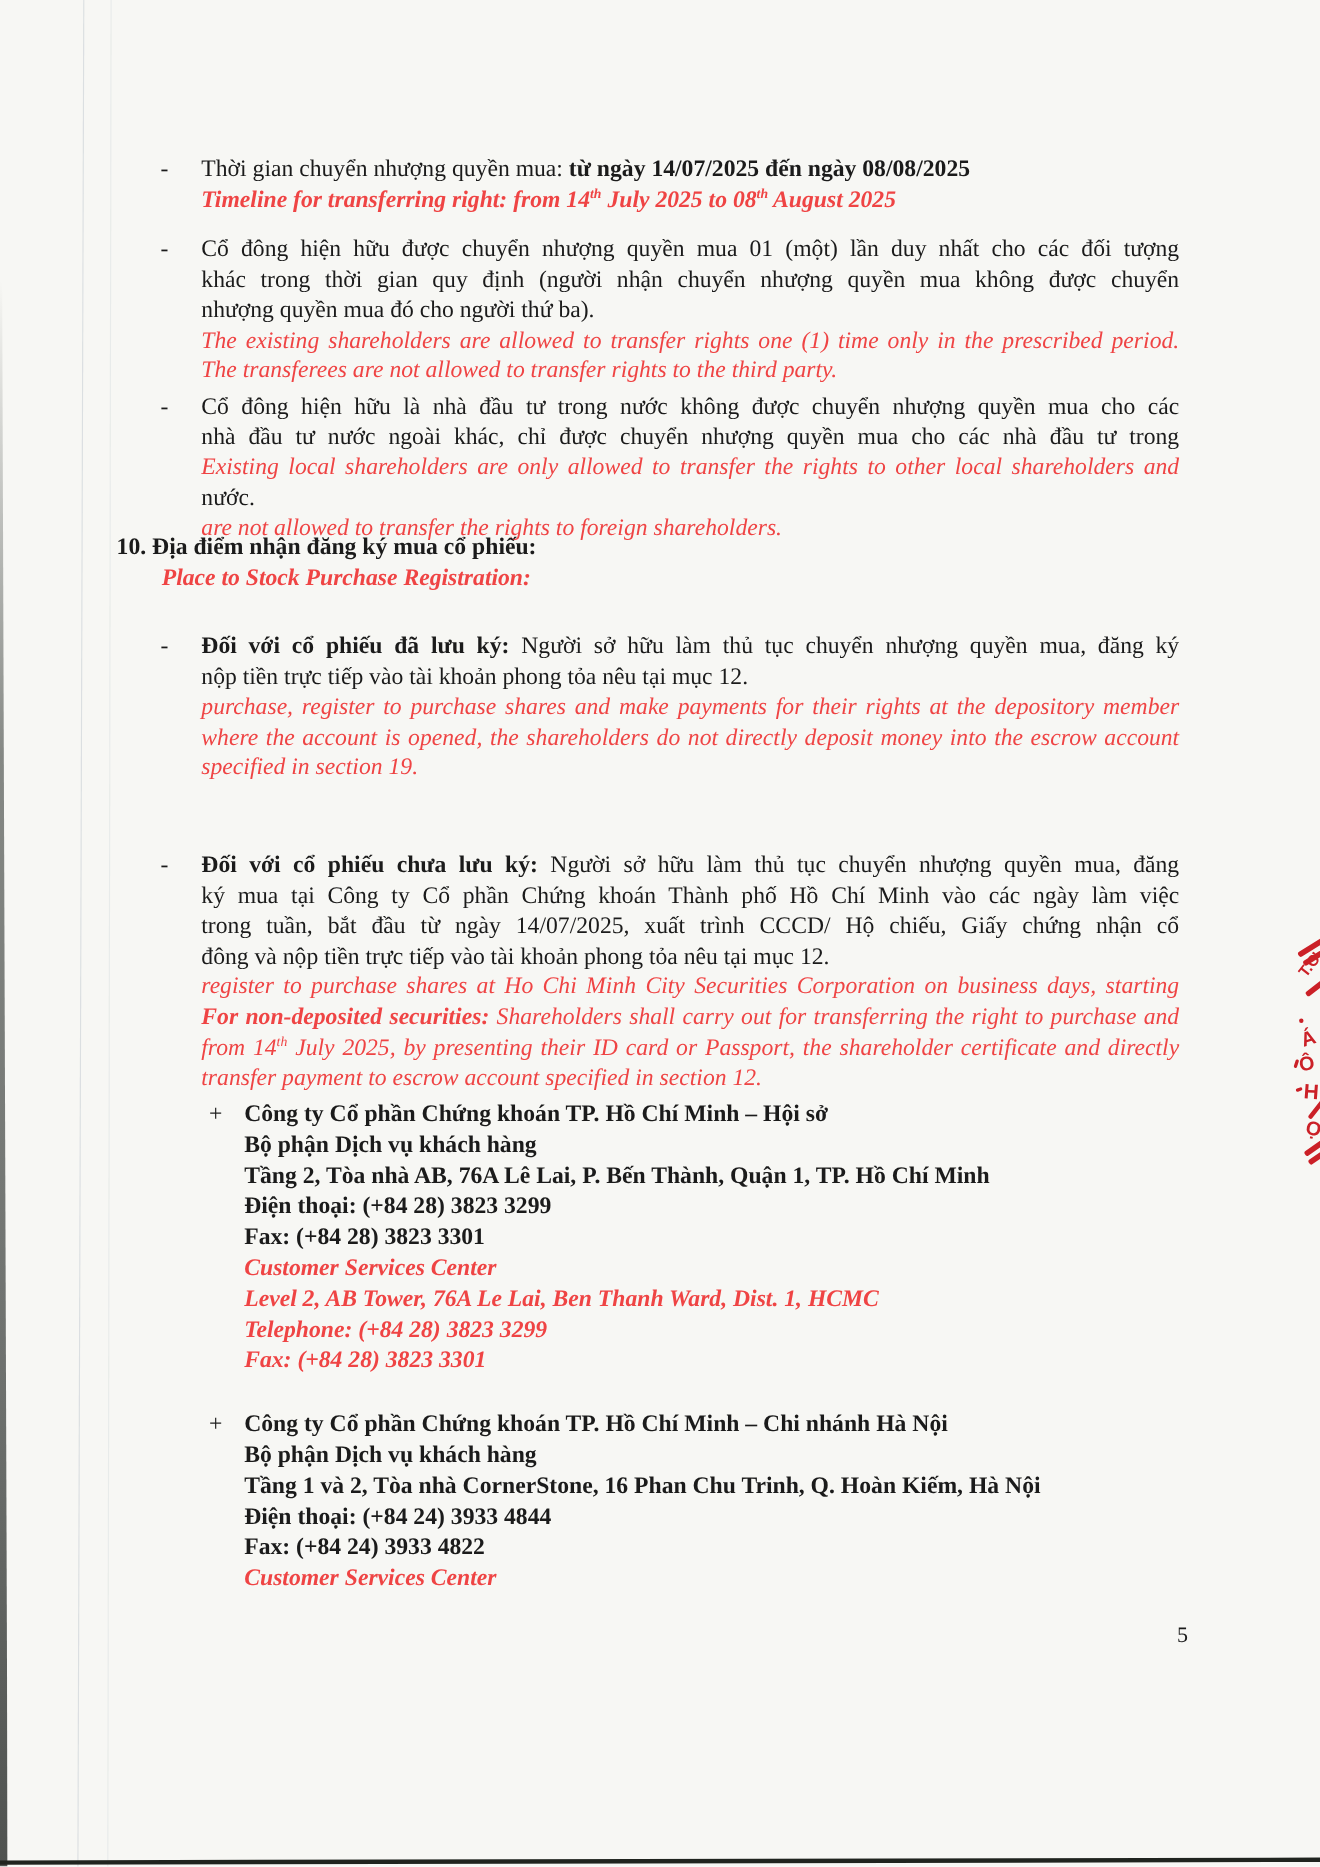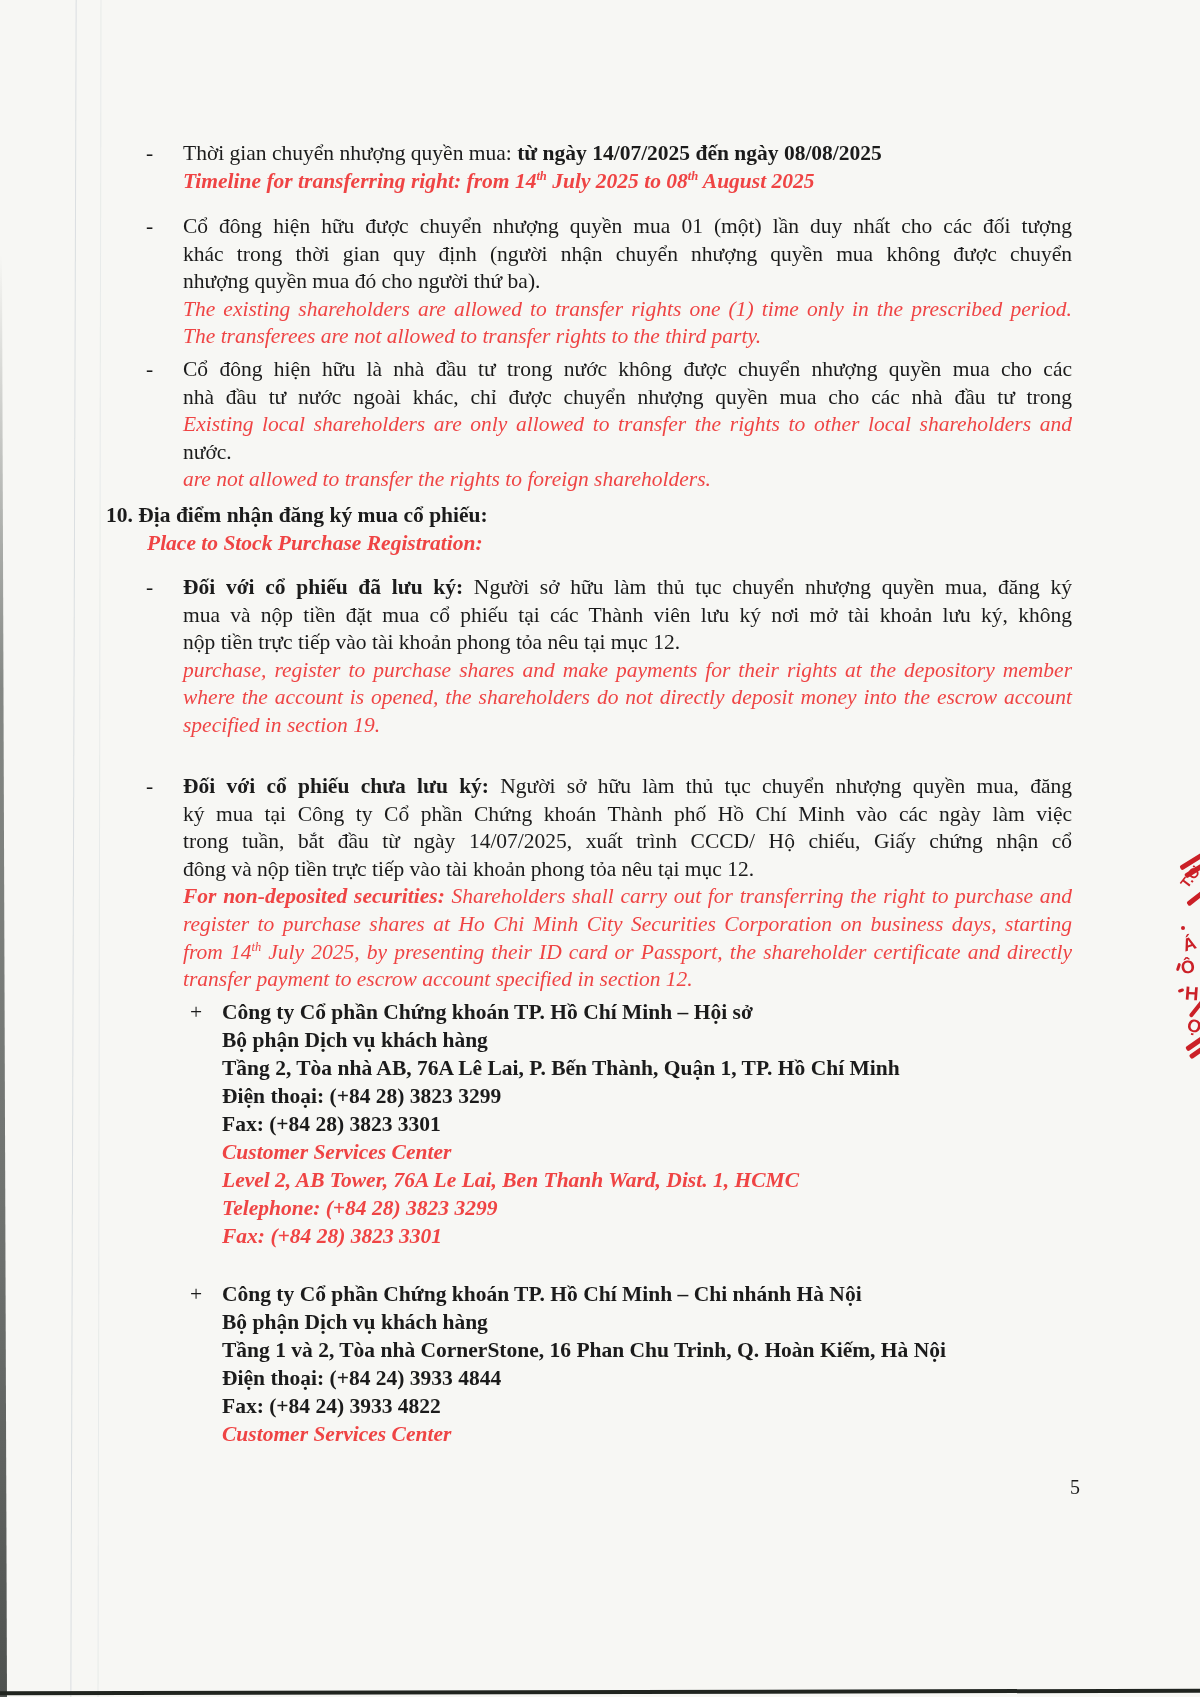--- a/index.html
+++ b/index.html
@@ -63,43 +63,42 @@
 
   <div class="blk" style="top:356px">
     <span class="marker">-</span>
     <div class="ln just">Cổ đông hiện hữu là nhà đầu tư trong nước không được chuyển nhượng quyền mua cho các</div>
     <div class="ln just">nhà đầu tư nước ngoài khác, chỉ được chuyển nhượng quyền mua cho các nhà đầu tư trong</div>
     <div class="ln en just">Existing local shareholders are only allowed to transfer the rights to other local shareholders and</div>
     <div class="ln">nước.</div>
     <div class="ln en">are not allowed to transfer the rights to foreign shareholders.</div>
   </div>
 
-  <div class="h10" style="top:502px">
+  <div class="h10" style="top:484px">
     <div class="ln"><span>10.</span><span> Địa điểm nhận đăng ký mua cổ phiếu:</span></div>
     <div class="ln en sub10">Place to Stock Purchase Registration:</div>
   </div>
 
   <div class="blk" style="top:574px">
     <span class="marker">-</span>
     <div class="ln just"><span class="bb">Đối với cổ phiếu đã lưu ký:</span><span> Người sở hữu làm thủ tục chuyển nhượng quyền mua, đăng ký</span></div>
-    <div class="ln just">mua và nộp tiền đặt mua cổ phiếu tại các Thành viên lưu ký nơi mở tài khoản lưu ký, không</div>
     <div class="ln">nộp tiền trực tiếp vào tài khoản phong tỏa nêu tại mục 12.</div>
     <div class="ln en just">purchase, register to purchase shares and make payments for their rights at the depository member</div>
     <div class="ln en just">where the account is opened, the shareholders do not directly deposit money into the escrow account</div>
     <div class="ln en">specified in section 19.</div>
   </div>
 
   <div class="blk" style="top:773px">
     <span class="marker">-</span>
     <div class="ln just"><span class="bb">Đối với cổ phiếu chưa lưu ký:</span><span> Người sở hữu làm thủ tục chuyển nhượng quyền mua, đăng</span></div>
     <div class="ln just">ký mua tại Công ty Cổ phần Chứng khoán Thành phố Hồ Chí Minh vào các ngày làm việc</div>
     <div class="ln just">trong tuần, bắt đầu từ ngày 14/07/2025, xuất trình CCCD/ Hộ chiếu, Giấy chứng nhận cổ</div>
     <div class="ln">đông và nộp tiền trực tiếp vào tài khoản phong tỏa nêu tại mục 12.</div>
+    <div class="ln en just">register to purchase shares at Ho Chi Minh City Securities Corporation on business days, starting</div>
     <div class="ln en just"><span class="bb">For non-deposited securities:</span><span> Shareholders shall carry out for transferring the right to purchase and</span></div>
-    <div class="ln en just">register to purchase shares at Ho Chi Minh City Securities Corporation on business days, starting</div>
     <div class="ln en just"><span>from 14</span><sup class="th">th</sup><span> July 2025, by presenting their ID card or Passport, the shareholder certificate and directly</span></div>
     <div class="ln en">transfer payment to escrow account specified in section 12.</div>
   </div>
 
   <div class="blk olx" style="top:998px;left:222px;width:850px">
     <span class="pmarker">+</span>
     <div class="ln">Công ty Cổ phần Chứng khoán TP. Hồ Chí Minh – Hội sở</div>
     <div class="ln">Bộ phận Dịch vụ khách hàng</div>
     <div class="ln">Tầng 2, Tòa nhà AB, 76A Lê Lai, P. Bến Thành, Quận 1, TP. Hồ Chí Minh</div>
     <div class="ln">Điện thoại: (+84 28) 3823 3299</div>

